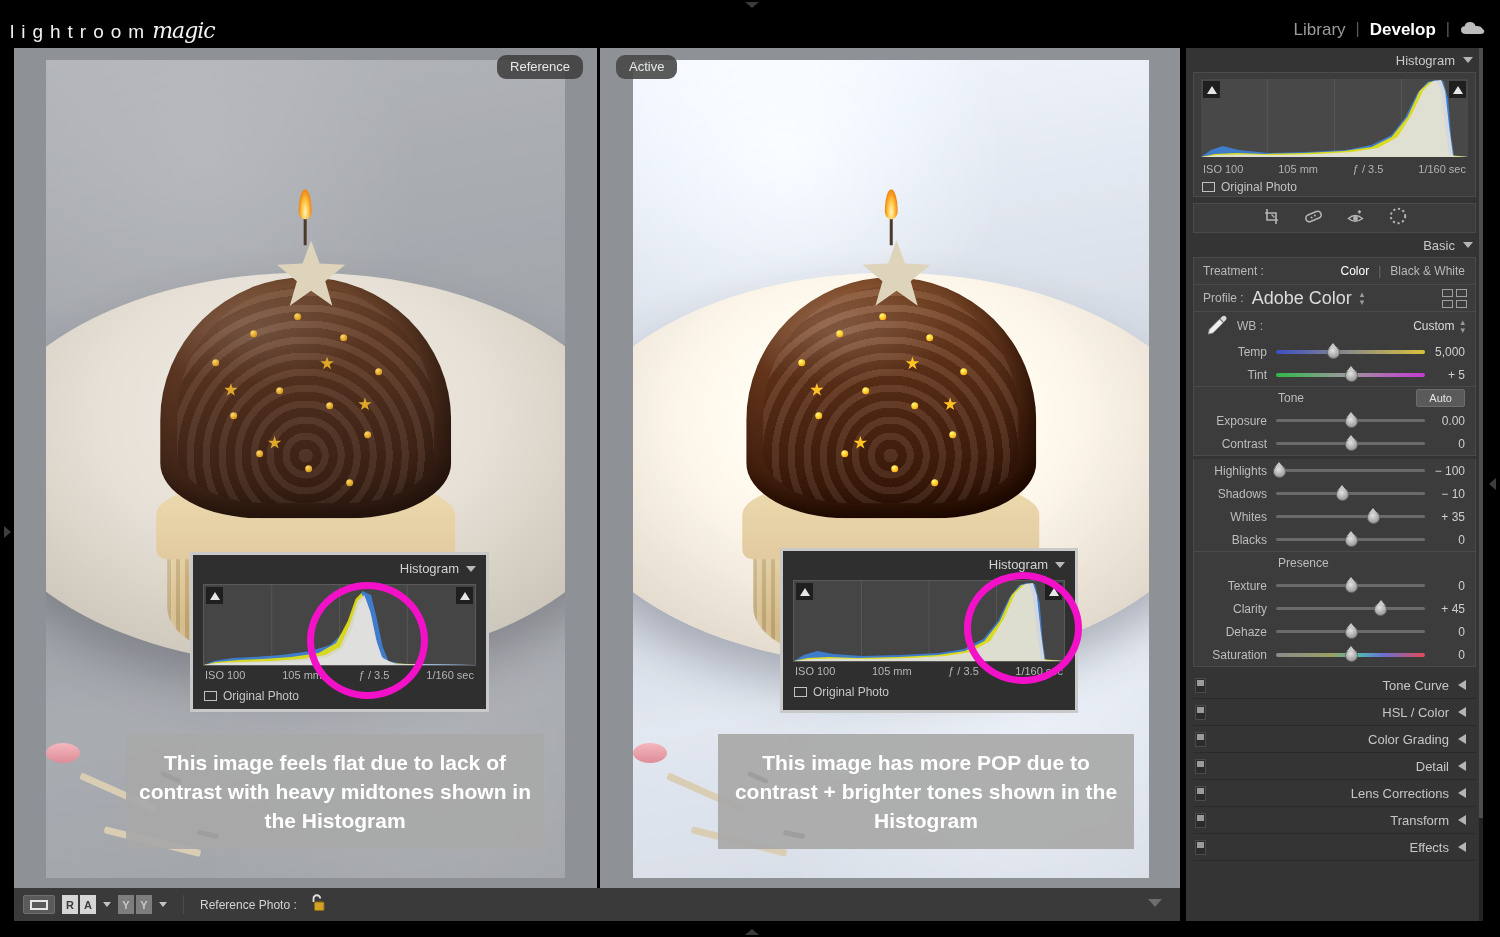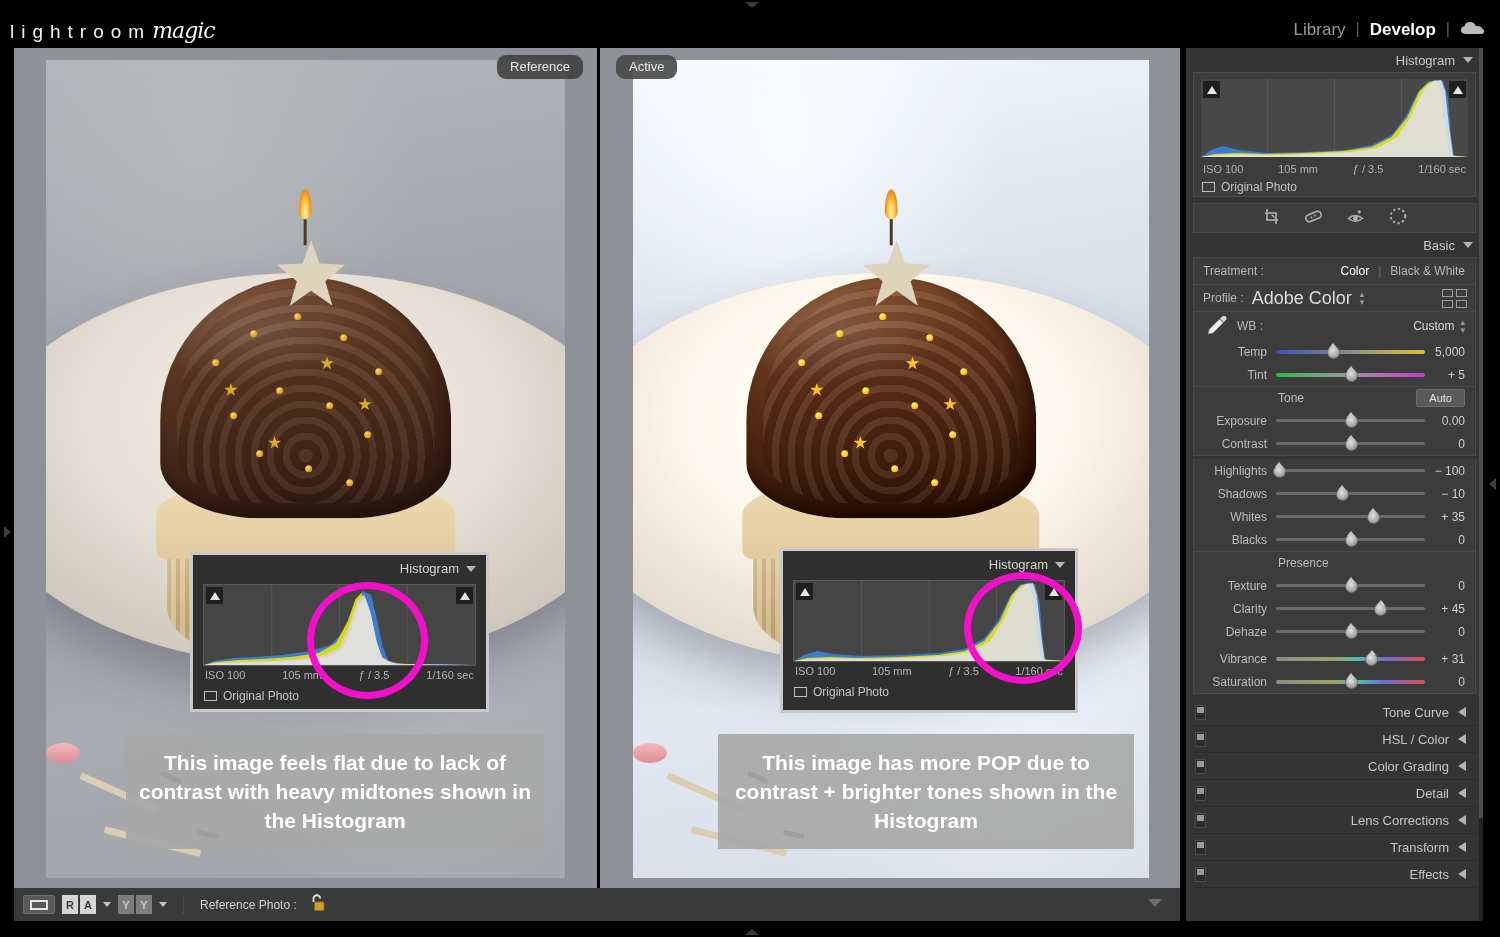--- a/index.html
+++ b/index.html
@@ -787,27 +787,20 @@
           </span>
         <span class="val">+ 45</span>
       </div>
       <div class="row">
         <span class="lbl">Dehaze</span>
         <span class="sl-track dark">
             <span class="sl-knob" style="left:50%"></span>
           </span>
         <span class="val">0</span>
       </div>
-      <div class="row" style="margin-top:4px">
-        <span class="lbl">Vibrance</span>
-        <span class="sl-track grad-vib">
-            <span class="sl-knob" style="left:64%"></span>
-          </span>
-        <span class="val">+ 31</span>
-      </div>
       <div class="row">
         <span class="lbl">Saturation</span>
         <span class="sl-track grad-vib">
             <span class="sl-knob" style="left:50%"></span>
           </span>
         <span class="val">0</span>
       </div>
     </div>
 
     <div style="margin-top:5px">

